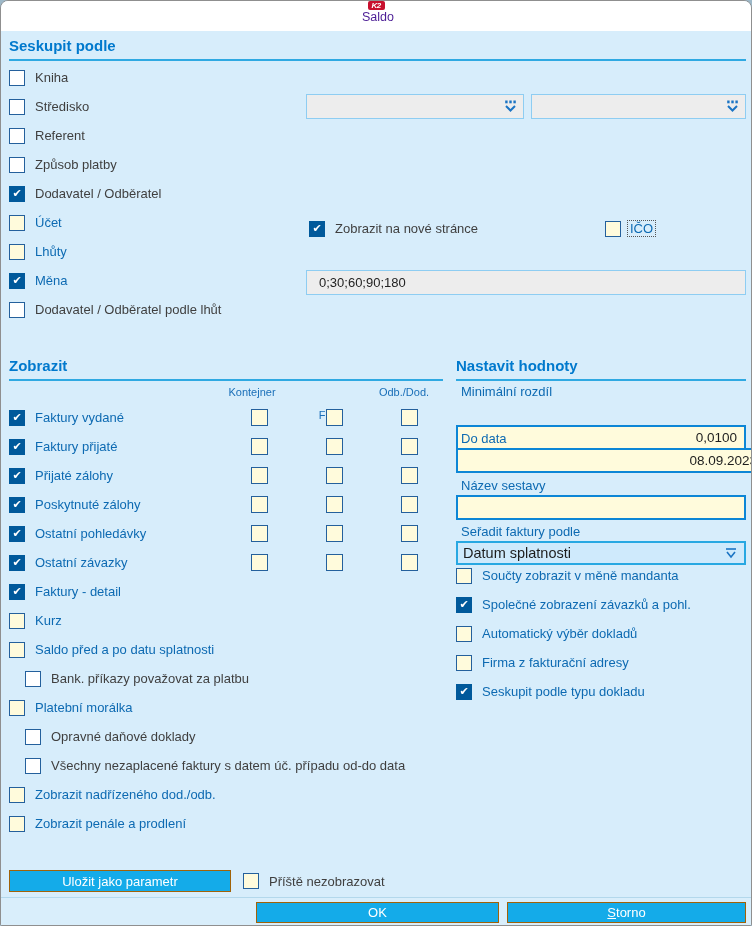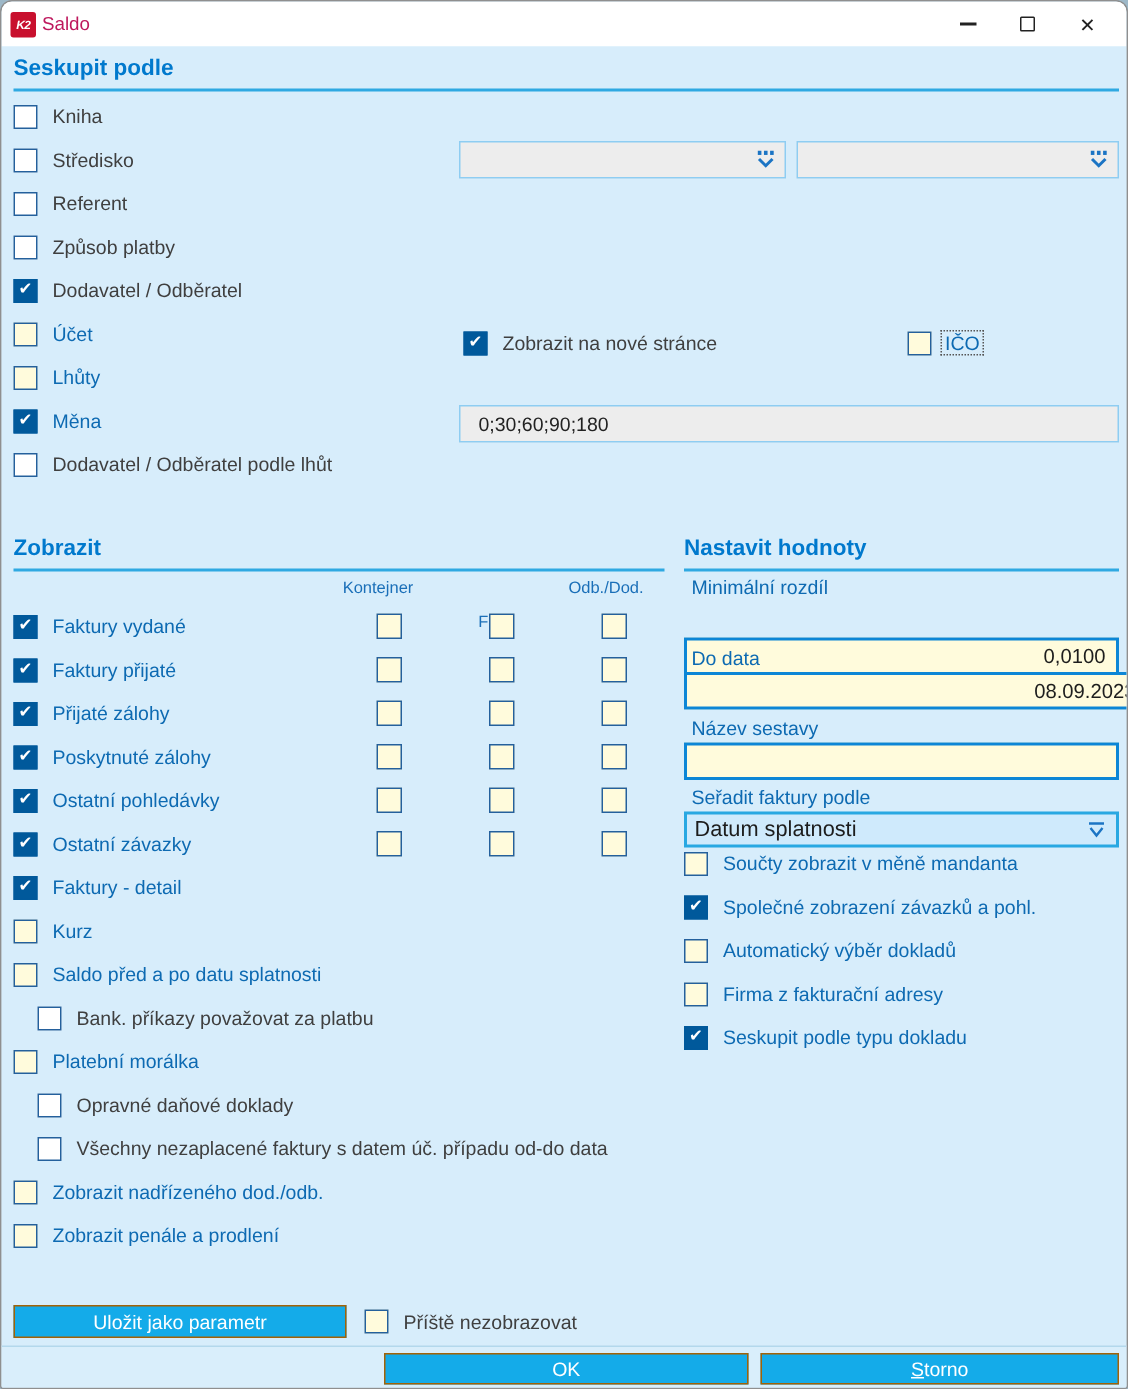--- a/index.html
+++ b/index.html
@@ -1,24 +1,24 @@
 <!DOCTYPE html>
 <html><head>
 <meta charset="utf-8">
 <style>
   html,body{margin:0;padding:0;background:#9db8c8;font-family:"Liberation Sans",sans-serif;}
   .window{position:relative;width:752px;height:926px;background:#d7edfb;border:1px solid #8f8f8f;
           border-radius:8px 8px 2px 2px;overflow:hidden;box-sizing:border-box;}
   
   .titlebar{position:absolute;top:0;left:0;right:0;height:30px;background:#ffffff;
-            display:flex;align-items:center;padding:0 6px;box-sizing:border-box;}
+            display:flex;align-items:center;padding:0 6px;box-sizing:border-box;flex-direction:column;}
   .app-icon{width:17px;height:17px;background:#c8102e;border-radius:2px;color:#fff;
             font-size:8px;font-weight:bold;display:flex;align-items:center;justify-content:center;
             font-style:italic;letter-spacing:-0.5px;}
-  .title-text{margin-left:4px;font-size:12.5px;color:#be185d;}
+  .title-text{margin-left:4px;font-size:12.5px;color:#4c1d95;}
   .tb-controls{margin-left:auto;display:flex;align-items:center;}
   .tb-btn{width:40px;height:30px;display:flex;align-items:center;justify-content:center;cursor:default;}
   .min-glyph{width:11px;height:1.5px;background:#222;}
   .max-glyph{width:10px;height:10px;border:1.2px solid #222;box-sizing:border-box;border-radius:1px;}
   .close-glyph{font-size:13px;color:#222;line-height:1;}
   
   .body{position:absolute;top:30px;left:0;right:0;bottom:0;background:#d7edfb;}
   .sec-h{position:absolute;font-size:15px;font-weight:bold;color:#0079cd;
          border-bottom:2px solid #2fa9e2;padding-bottom:5px;box-sizing:border-box;}
   

